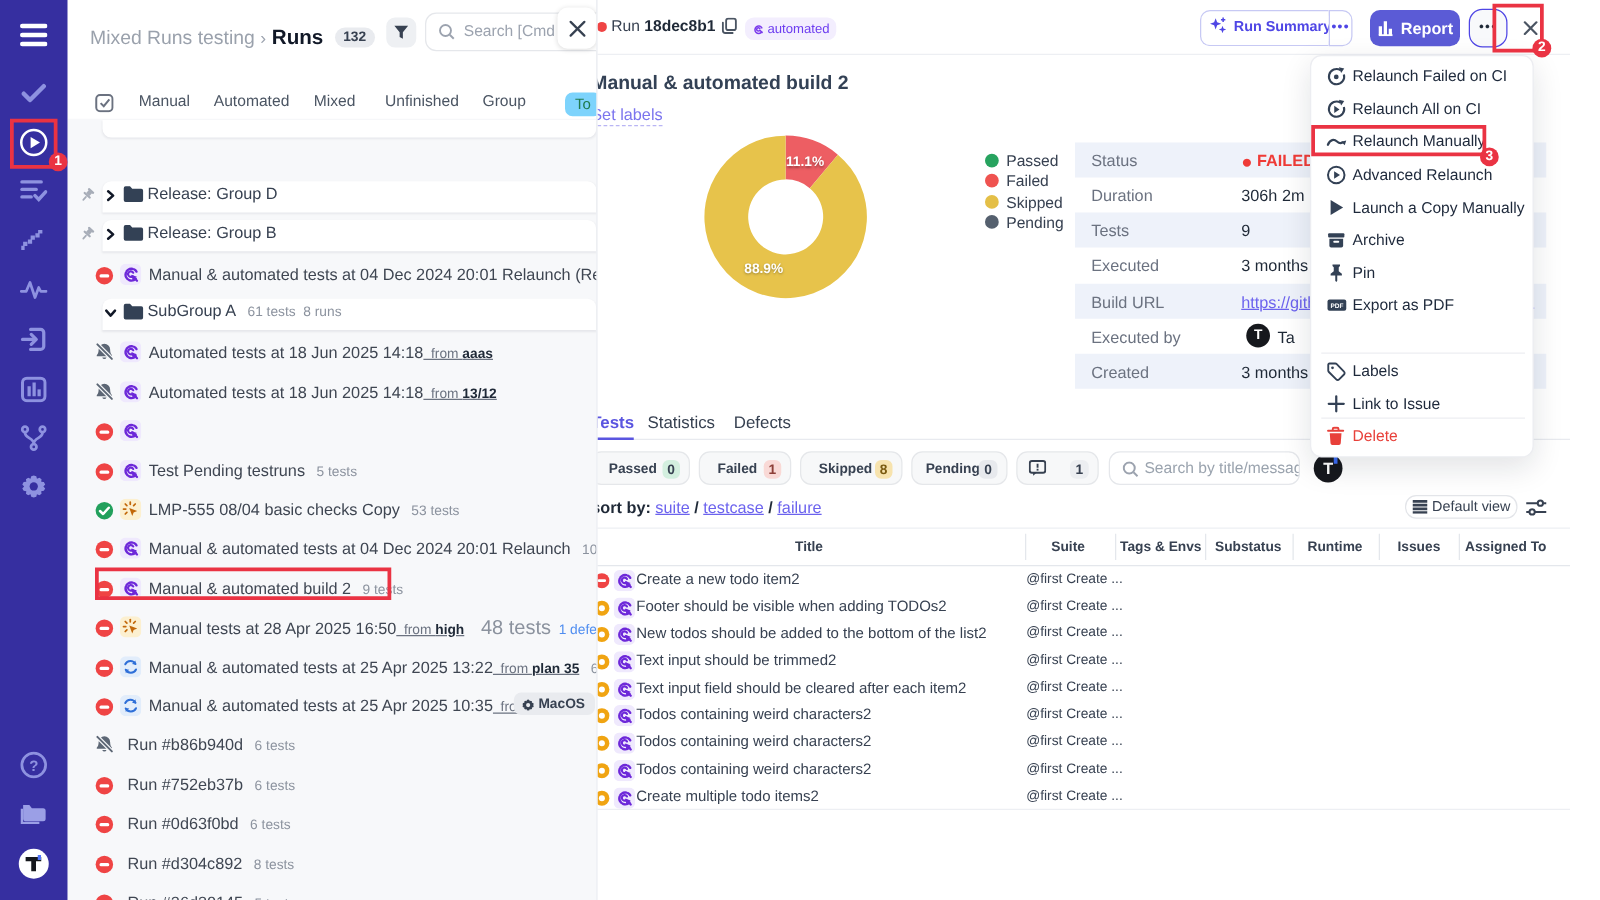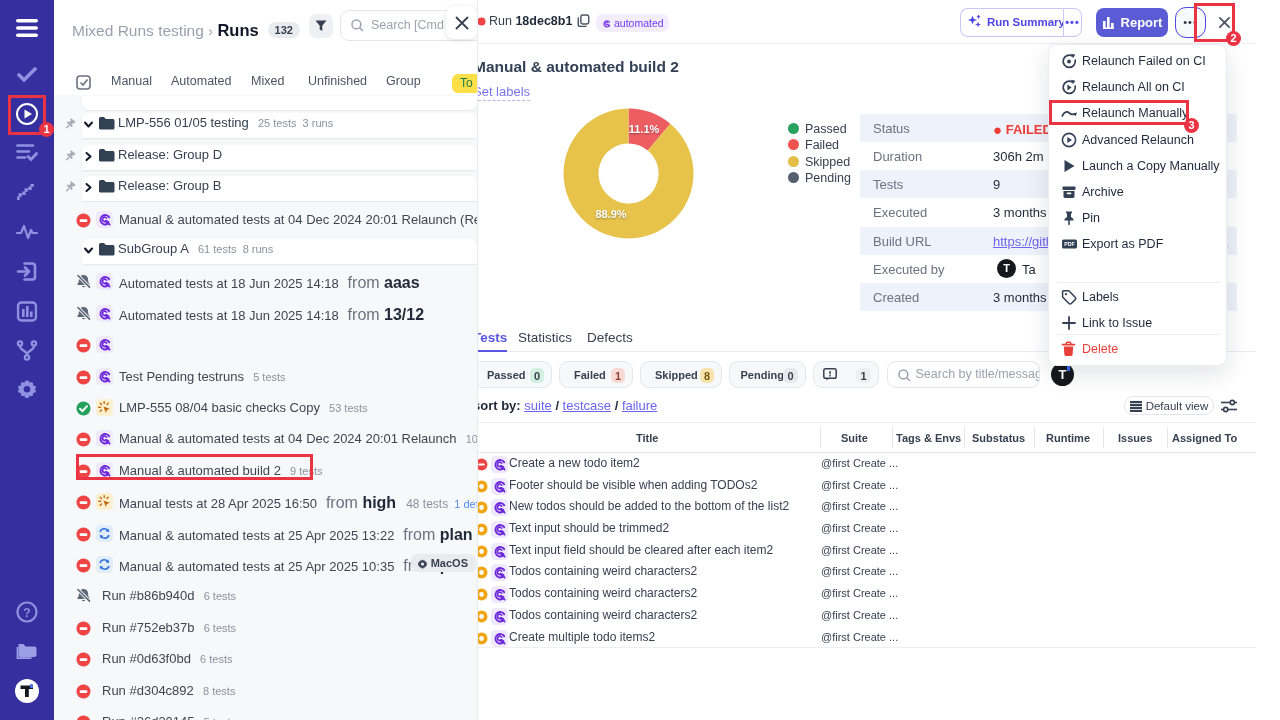--- a/index.html
+++ b/index.html
@@ -14,28 +14,28 @@
 
 #left { position:absolute; left:54px; top:0; width:424px; height:720px; background:#fff; border-right:1px solid #e8eaef; z-index:5; overflow:hidden; }
 .crumb-gray { color:#9aa1ac; font-size:15.5px; }
 .crumb-dark { color:#111827; font-size:16.5px; font-weight:bold; }
 .badge132 { display:inline-block; background:#e9ebef; color:#374151; font-size:11px; font-weight:bold; border-radius:8px; padding:2px 7px; vertical-align:2px; }
 .filterbtn { position:absolute; left:255px; top:14px; width:24px; height:24px; background:#eef0f3; border-radius:7px; text-align:center; }
 .searchbox { position:absolute; left:286px; top:10px; width:200px; height:31px; background:#fff; border:1px solid #e5e7eb; border-radius:9px; color:#9ca3af; font-size:12.5px; line-height:29px; padding-left:30px; white-space:nowrap; }
 .closecard { position:absolute; left:392px; top:6px; width:31px; height:33px; background:#fff; border-radius:8px 8px 8px 8px; box-shadow:0 1px 4px rgba(0,0,0,.13); z-index:6; }
 .tabsrow { position:absolute; left:0; top:72px; width:424px; height:22px; font-size:12.5px; color:#4b5563; }
 .tabsrow span { position:absolute; top:2px; }
-.topill { position:absolute; left:398px; top:0px; background:#fde047; color:#1f7a4d; font-size:12px; border-radius:6px; padding:2px 8px 3px 8px; }
+.topill { position:absolute; left:398px; top:0px; background:#7dd3fc; color:#1f7a4d; font-size:12px; border-radius:6px; padding:2px 8px 3px 8px; }
 
 
 .lrow { position:absolute; left:0; width:424px; height:31px; font-size:13px; color:#374151; white-space:nowrap; overflow:hidden; }
 .fcard { position:absolute; left:28px; right:1px; top:3px; bottom:3px; background:#fff; border-radius:7px 7px 0 0; box-shadow:0 1px 2px rgba(20,20,40,.07); }
 .ftitle { position:absolute; left:64px; top:5px; font-size:13px; color:#374151; white-space:nowrap; }
 .rtitle { position:absolute; left:81px; top:7px; font-size:13px; color:#3f4652; white-space:nowrap; }
-.rfrom { font-size:16px; color:#6b7280; } .rfrom b { color:#1f2937; }
+.rfrom { font-size:11px; color:#6b7280;text-decoration:underline; } .rfrom b { color:#1f2937; }
 .defects { color:#4f8df0; }
 .pin { position:absolute; left:9px; top:8px; }
 .chev { position:absolute; left:29px; top:9px; }
 .foldico { position:absolute; left:44px; top:6px; }
 .macchip { position:absolute; right:2px; top:4px; background:#e9ebef; border-radius:6px; color:#374151; font-size:11px; padding:3px 8px 3px 20px; font-weight:bold;}
 
 
 #right { position:absolute; left:455px; top:0; width:830px; height:720px; background:#fff; }
 .runbar { position:absolute; left:0; top:0; width:801px; height:44px; border-bottom:1px solid #edeff3; }
 .autopill { display:inline-block; background:#f3eefe; color:#6d3df0; border-radius:7px; font-size:10.5px; font-weight:normal; padding:3px 5px 3px 18px; position:relative; }
@@ -115,38 +115,20 @@
       </svg>
     <span style="left:57px">Manual</span>
       <span style="left:117px">Automated</span>
       <span style="left:197px">Mixed</span>
       <span style="left:254px">Unfinished</span>
       <span style="left:332px">Group</span>
     <span class="topill">To</span>
   </div>
   <div id="list" class="abs" style="left:0; top:95px; width:424px; height:625px; background:#f7f8fa;">
       <div class="abs" style="left:28px; top:1px; width:395px; height:14px; background:#fff; border-radius:0 0 7px 7px; box-shadow:0 1px 2px rgba(20,20,40,.07);"></div>
-      <div class="lrow" style="top:15.3px">
-        <div class="fcard"></div>
-        <svg class="pin" width="13" height="13" viewBox="0 0 13 13">
-          <g transform="rotate(42 6.5 6.5)" fill="#a7adb8">
-            <rect x="3.4" y="0.6" width="6.2" height="1.8" rx="0.9"></rect>
-            <rect x="4.7" y="1.8" width="3.6" height="3.6"></rect>
-            <rect x="2.9" y="5.2" width="7.2" height="1.8" rx="0.9"></rect>
-            <rect x="5.9" y="7" width="1.4" height="4.6" rx="0.7"></rect>
-          </g>
-        </svg>
-        <svg class="chev" width="11" height="11" viewBox="0 0 11 11">
-          <path d="M2 3.5 L5.5 7.5 L9 3.5" stroke="#111827" stroke-width="2" fill="none" stroke-linecap="round" stroke-linejoin="round"></path>
-        </svg>
-        <svg class="foldico" width="17" height="14" viewBox="0 0 17 14">
-          <path d="M1 2.5 a1.5 1.5 0 0 1 1.5 -1.5 H6 l1.8 2 H15 a1.5 1.5 0 0 1 1.5 1.5 V12 a1.5 1.5 0 0 1 -1.5 1.5 H2.5 A1.5 1.5 0 0 1 1 12 Z" fill="#334155"></path>
-        </svg>
-        <span class="ftitle">LMP-556 01/05 testing<span style="font-size:11px;color:#8b929e;font-weight:normal">&nbsp;&nbsp;&nbsp;25 tests&nbsp;&nbsp;3 runs</span></span>
-      </div>
       <div class="lrow" style="top:46.7px">
         <div class="fcard"></div>
         <svg class="pin" width="13" height="13" viewBox="0 0 13 13">
           <g transform="rotate(42 6.5 6.5)" fill="#a7adb8">
             <rect x="3.4" y="0.6" width="6.2" height="1.8" rx="0.9"></rect>
             <rect x="4.7" y="1.8" width="3.6" height="3.6"></rect>
             <rect x="2.9" y="5.2" width="7.2" height="1.8" rx="0.9"></rect>
             <rect x="5.9" y="7" width="1.4" height="4.6" rx="0.7"></rect>
           </g>
         </svg>
@@ -328,21 +310,21 @@
           <rect width="17" height="17" rx="4.5" fill="#fcf0d0"></rect>
           <g stroke="#c2680a" stroke-width="1.4" stroke-linecap="round">
             <path d="M8.2 2.6 V4.4"></path>
             <path d="M4.2 4.2 L5.5 5.5"></path>
             <path d="M12.2 4.2 L10.9 5.5"></path>
             <path d="M2.8 8.2 H4.6"></path>
             <path d="M4.2 12.2 L5.5 10.9"></path>
           </g>
           <path d="M7.4 7.4 L13.8 9.8 L10.9 10.9 L9.8 13.8 Z" fill="#c2680a"></path>
         </svg>
-        <span class="rtitle" style="left:65px">Manual tests at 28 Apr 2025 16:50<span class="rfrom">&nbsp;&nbsp;from <b>high</b></span><span style="font-size:12px;color:#8b929e">&nbsp;&nbsp;&nbsp;48 tests</span><span style="font-size:11px">&nbsp;&nbsp;<span class="defects">1 defects</span></span></span>
+        <span class="rtitle" style="left:65px">Manual tests at 28 Apr 2025 16:50<span class="rfrom">&nbsp;&nbsp;from <b>high</b></span><span style="font-size:16px;color:#8b929e">&nbsp;&nbsp;&nbsp;48 tests</span><span style="font-size:11px">&nbsp;&nbsp;<span class="defects">1 defects</span></span></span>
       </div>
       <div class="lrow" style="top:423.5px">
         <svg class="abs" style="left:22px;top:8px" width="15" height="15" viewBox="0 0 15 15">
           <circle cx="7.5" cy="7.5" r="7" fill="#ef4444"></circle>
           <rect x="3.6" y="6.3" width="7.8" height="2.6" rx="1.2" fill="#fff"></rect>
         </svg>
         <svg class="abs" style="left:42px;top:6px" width="17" height="17" viewBox="0 0 17 17">
           <rect width="17" height="17" rx="4.5" fill="#e2edfb"></rect>
           <g stroke="#2e6fd8" stroke-width="1.6" fill="none" stroke-linecap="round">
             <path d="M4.2 6.4 A 4.6 4.6 0 0 1 12.4 6.2"></path>

